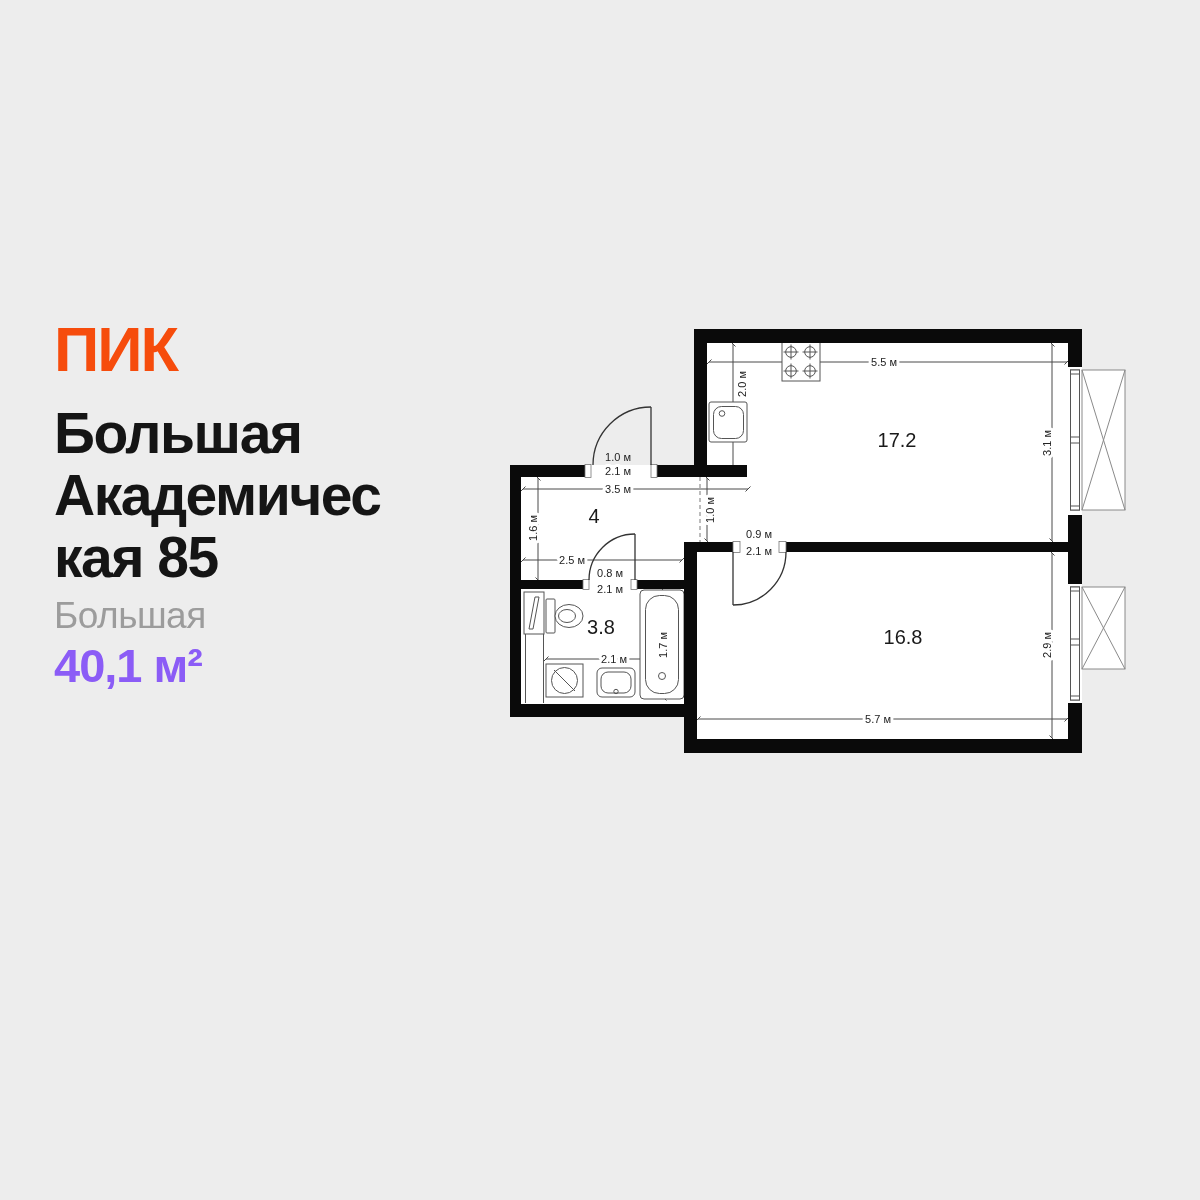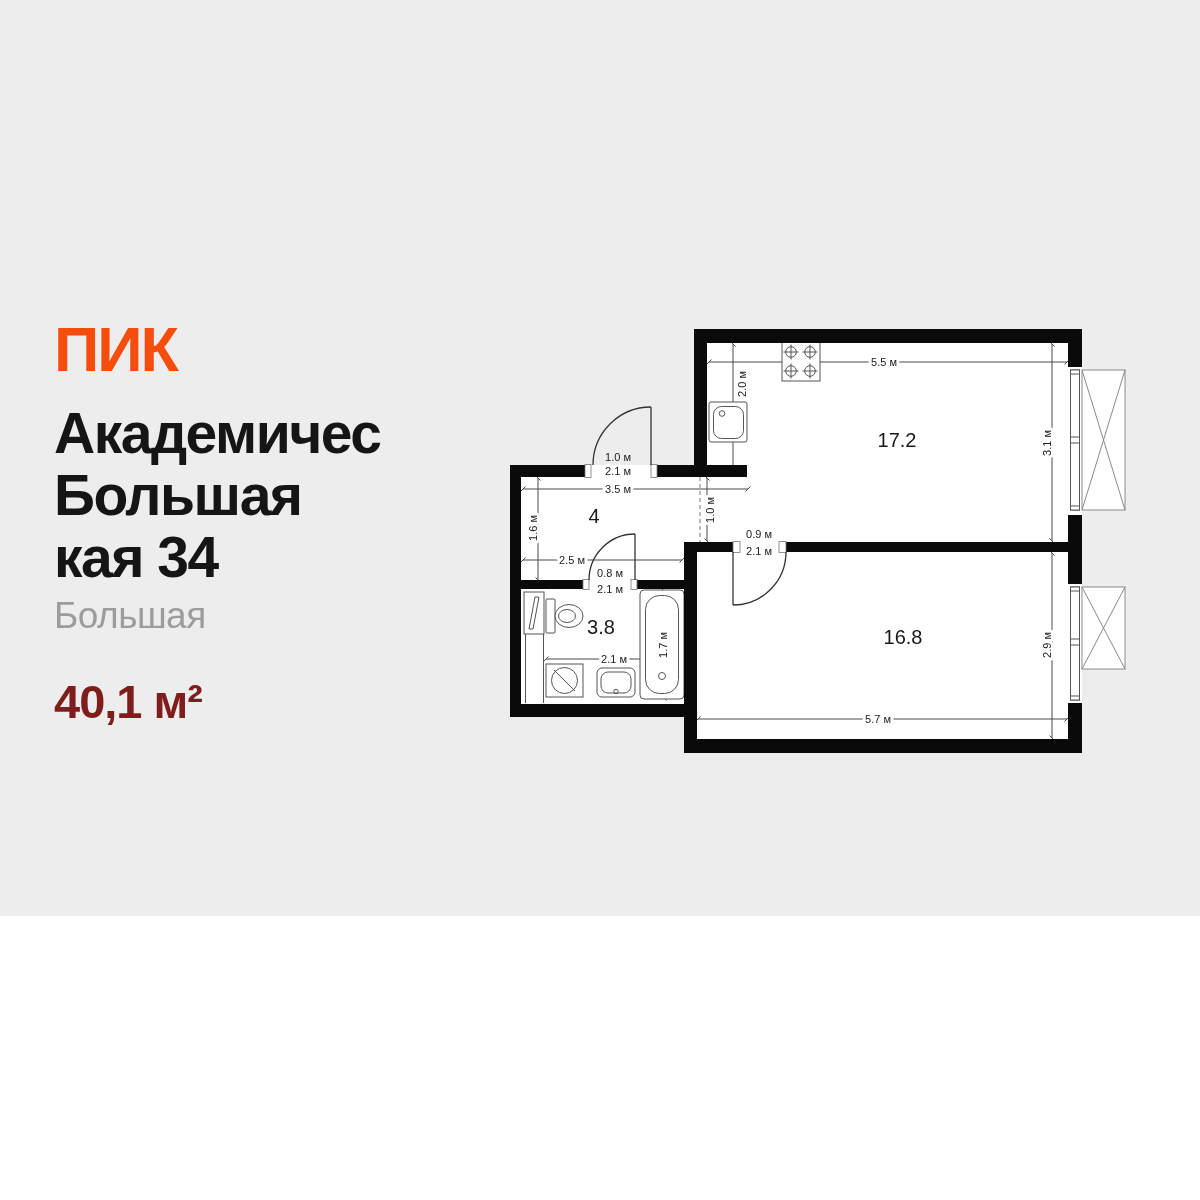--- a/index.html
+++ b/index.html
@@ -1,41 +1,41 @@
 <!DOCTYPE html>
 <html><head>
 <meta charset="utf-8">
 <style>
   html,body{margin:0;padding:0;}
   .card{
     position:relative;
-    width:1200px;height:916px;
+    width:1200px;height:1200px;
     background:#EDEDED;
     overflow:hidden;
     font-family:"Liberation Sans", sans-serif;
   }
   .logo{
     position:absolute;left:54px;top:318px;
     font-size:63px;font-weight:800;line-height:1;
     letter-spacing:-2px;
   }
   .title{
     position:absolute;left:54px;top:402px;
     font-size:57px;font-weight:700;line-height:62px;
     letter-spacing:-1.5px;color:#151515;
   }
   .area-label{
     position:absolute;left:54px;top:597px;
     font-size:37px;font-weight:400;line-height:1.05;
     color:#9C9C9C;letter-spacing:-0.5px;
   }
   .area-value{
-    position:absolute;left:54px;top:676px;
+    position:absolute;left:54px;top:640px;
     font-size:47px;font-weight:700;line-height:1.1;
-    color:#7f1d1d;letter-spacing:-1px;text-align:right;
+    color:#8b5cf6;letter-spacing:-1px;text-align:right;
   }
   svg.plan{position:absolute;left:500px;top:320px;}
   svg.plan text{font-family:"Liberation Sans", sans-serif;}
   .dim-t{font-size:11px;fill:#222;paint-order:stroke;stroke:#FFFFFF;stroke-width:6px;stroke-linejoin:round;}
   .dim-t-g{font-size:11px;fill:#222;}
   .room-t{font-size:20px;fill:#1a1a1a;}
   .wl{fill:#0A0A0A;}
   .fx{fill:#FFFFFF;stroke:#555;stroke-width:1;}
   .fxl{fill:none;stroke:#555;stroke-width:1;}
   .dm{stroke:#4a4a4a;stroke-width:1;fill:none;}
@@ -45,23 +45,23 @@
   .bask{fill:#FFFFFF;stroke:#8a8a8a;stroke-width:1;}
 </style>
 </head>
 <body>
 
 <div class="card">
 
   <div class="logo" style="color:#F64C0C;">ПИК</div>
 
   <div class="title">
+    <div>Большая</div>
     <div>Академичес</div>
-    <div>Большая</div>
-    <div>кая 34</div>
+    <div>кая 85</div>
   </div>
 
   <div class="area-label">Большая</div>
   <div class="area-value">40,1 м²</div>
 
   <svg class="plan" width="640" height="440" viewBox="500 320 640 440">
     <defs>
       <marker id="mk" markerWidth="9" markerHeight="9" refX="4.5" refY="4.5" orient="auto">
         <line x1="2" y1="7" x2="7" y2="2" stroke="#4a4a4a" stroke-width="1"></line>
       </marker>

